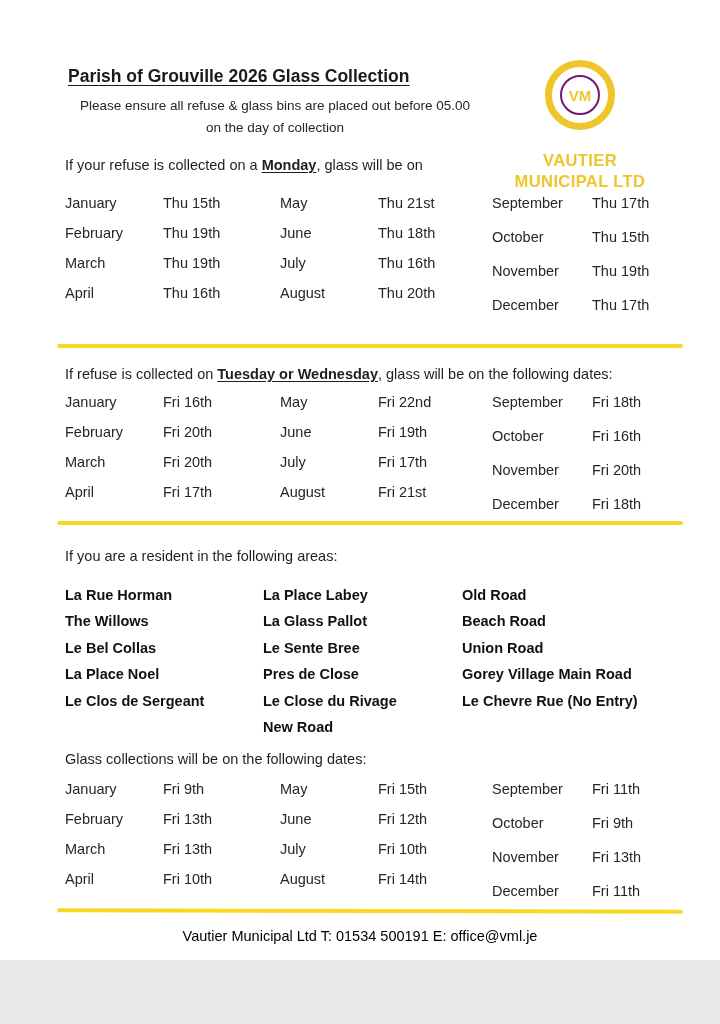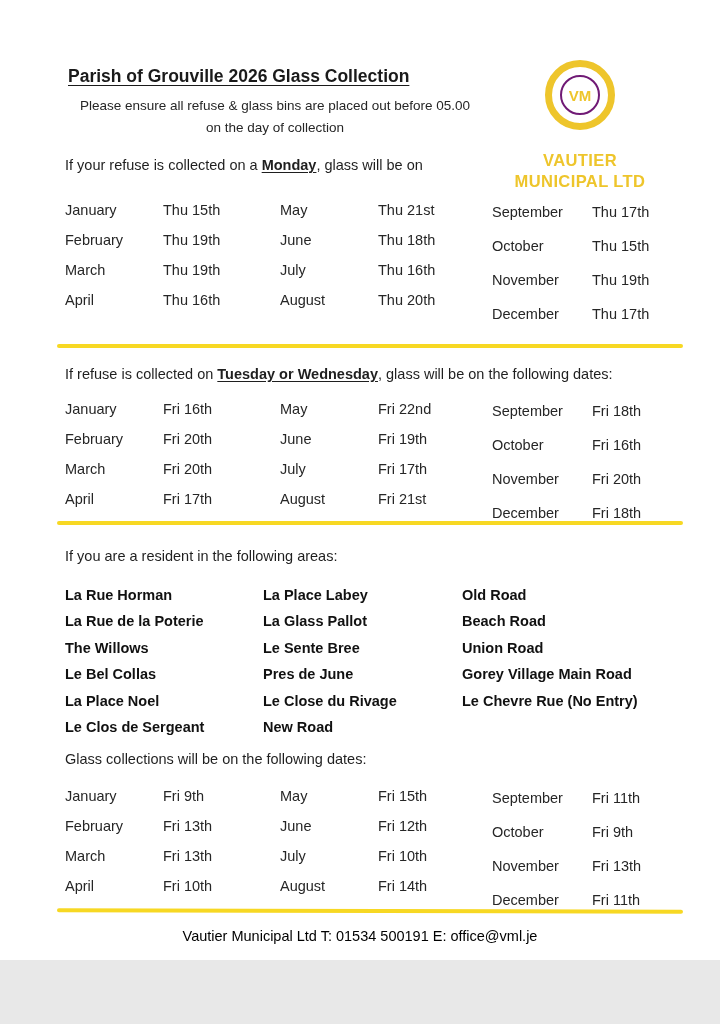--- a/index.html
+++ b/index.html
@@ -31,21 +31,21 @@
   .heading{position:absolute;left:65px;font-size:14.5px;color:#1f1f1f;}
   .heading .em{font-weight:bold;text-decoration:underline;text-underline-offset:2px;}
   .h-monday{top:157px;}
   .h-tuewed{top:366px;}
   .h-areas{top:548px;}
   .h-glass{top:751px;}
   .schedule{position:absolute;left:65px;display:flex;font-size:14.5px;color:#262626;}
   .t-monday{top:195px;}
   .t-tuewed{top:394px;}
   .t-glass{top:781px;}
-  .sg .row{display:flex;height:30px;align-items:center;}
+  .sg .row{display:flex;height:30px;}
   .sg.wide .row{height:34px;}
   .sg .m{width:98px;}
   .sg.g1 .d{width:117px;}
   .sg.g2 .d{width:114px;}
   .sg.g3 .m{width:100px;}
   .divider{position:absolute;left:57px;width:626px;height:4px;background:#F7D823;border-radius:2px;}
   .dv1{top:344px;}
   .dv2{top:521px;}
   .dv3{top:909px;transform:rotate(.15deg);}
   .areas{position:absolute;left:65px;top:582px;display:flex;font-size:14.5px;font-weight:bold;color:#111;justify-content:flex-end;}
@@ -206,32 +206,31 @@
   </div>
 
   <div class="divider dv2"></div>
 
   <div class="heading h-areas">If you are a resident in the following areas:</div>
 
   <div class="areas">
     <div class="acol c1">
 
     <div class="area-row">La Rue Horman</div>
-        <div class="area-row">La Rue de la Poterie</div>
         <div class="area-row">The Willows</div>
         <div class="area-row">Le Bel Collas</div>
         <div class="area-row">La Place Noel</div>
         <div class="area-row">Le Clos de Sergeant</div>
       </div>
     <div class="acol c2">
 
     <div class="area-row">La Place Labey</div>
         <div class="area-row">La Glass Pallot</div>
         <div class="area-row">Le Sente Bree</div>
-        <div class="area-row">Pres de June</div>
+        <div class="area-row">Pres de Close</div>
         <div class="area-row">Le Close du Rivage</div>
         <div class="area-row">New Road</div>
       </div>
     <div class="acol c3">
 
     <div class="area-row">Old Road</div>
         <div class="area-row">Beach Road</div>
         <div class="area-row">Union Road</div>
         <div class="area-row">Gorey Village Main Road</div>
         <div class="area-row">Le Chevre Rue (No Entry)</div>

